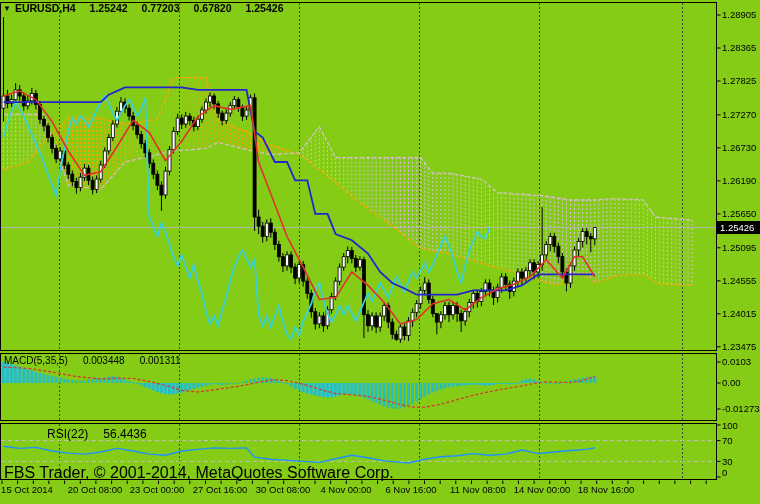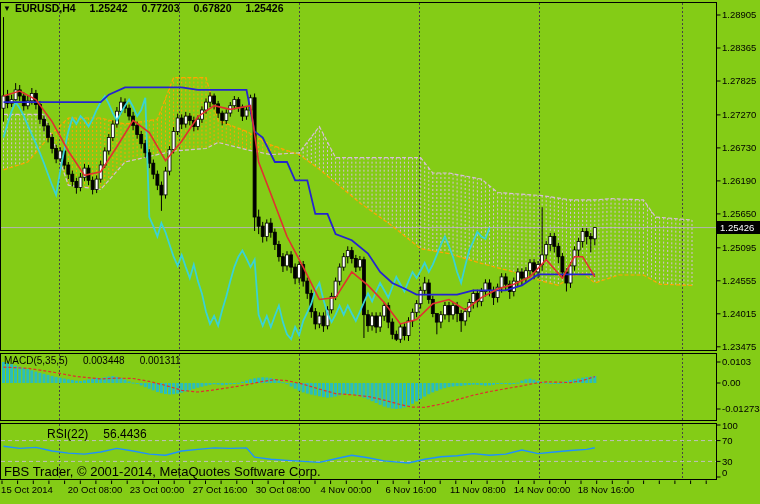--- a/index.html
+++ b/index.html
@@ -5,21 +5,21 @@
   html,body{margin:0;padding:0;background:#fff;}
   #chart-root{position:relative;width:760px;height:504px;background:#84cc16;overflow:hidden;
     font-family:"Liberation Sans",sans-serif;}
   #cv{position:absolute;left:0;top:0;}
   .overlay{position:absolute;white-space:nowrap;color:#000;}
   #title{left:3px;top:2px;font-size:10.5px;font-weight:600;}
   #title .num{margin-left:14px;}
   #dd-icon{font-size:8px;margin-right:4px;position:relative;top:-1px;}
   #macd-label{left:4px;top:355px;font-size:10px;}
   #rsi-label{left:4px;top:427px;font-size:12px;padding-left:43px;}
-  #copyright{left:4px;top:464px;font-size:13px;}
+  #copyright{left:4px;top:464px;font-size:16px;}
   .lbl-val{margin-left:15px;}
   #price-tag{left:717px;top:221px;width:43px;height:13px;background:#000;color:#fff;
     font-size:9.5px;line-height:13px;padding-left:3px;box-sizing:border-box;}
 </style>
 </head>
 <body>
 
 <div id="chart-root">
   <svg id="cv" width="760" height="504">
       <defs>

